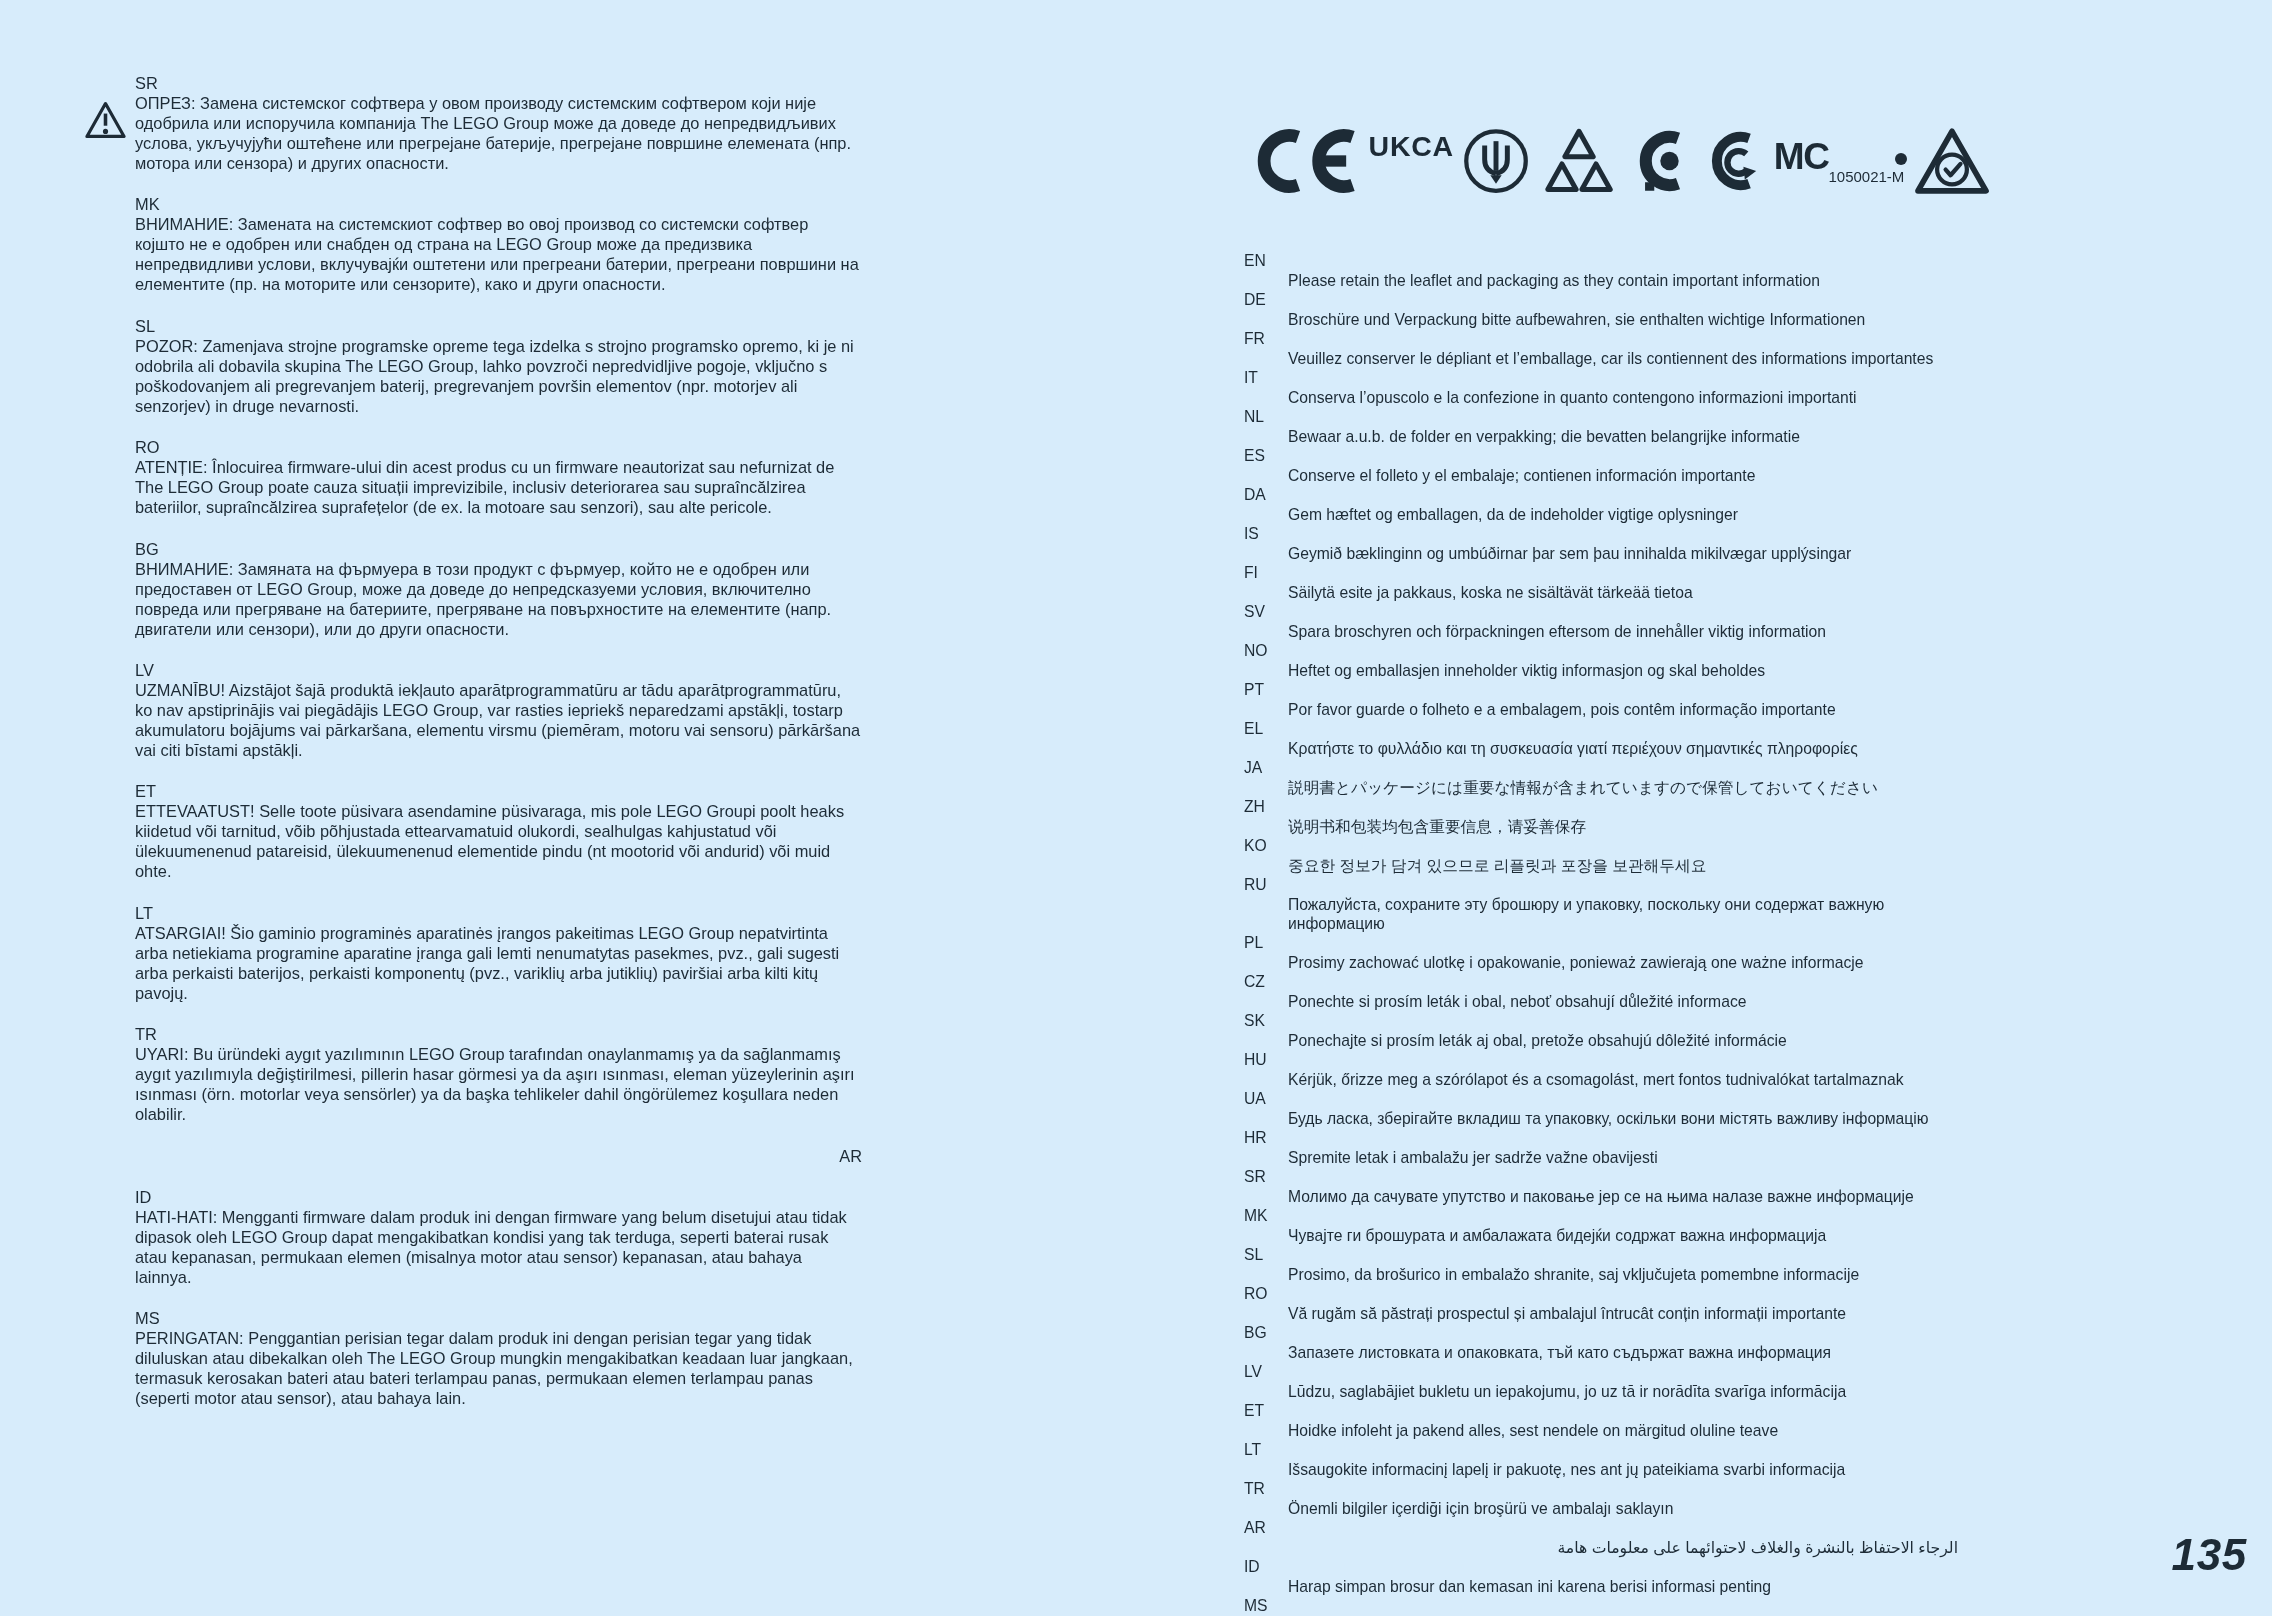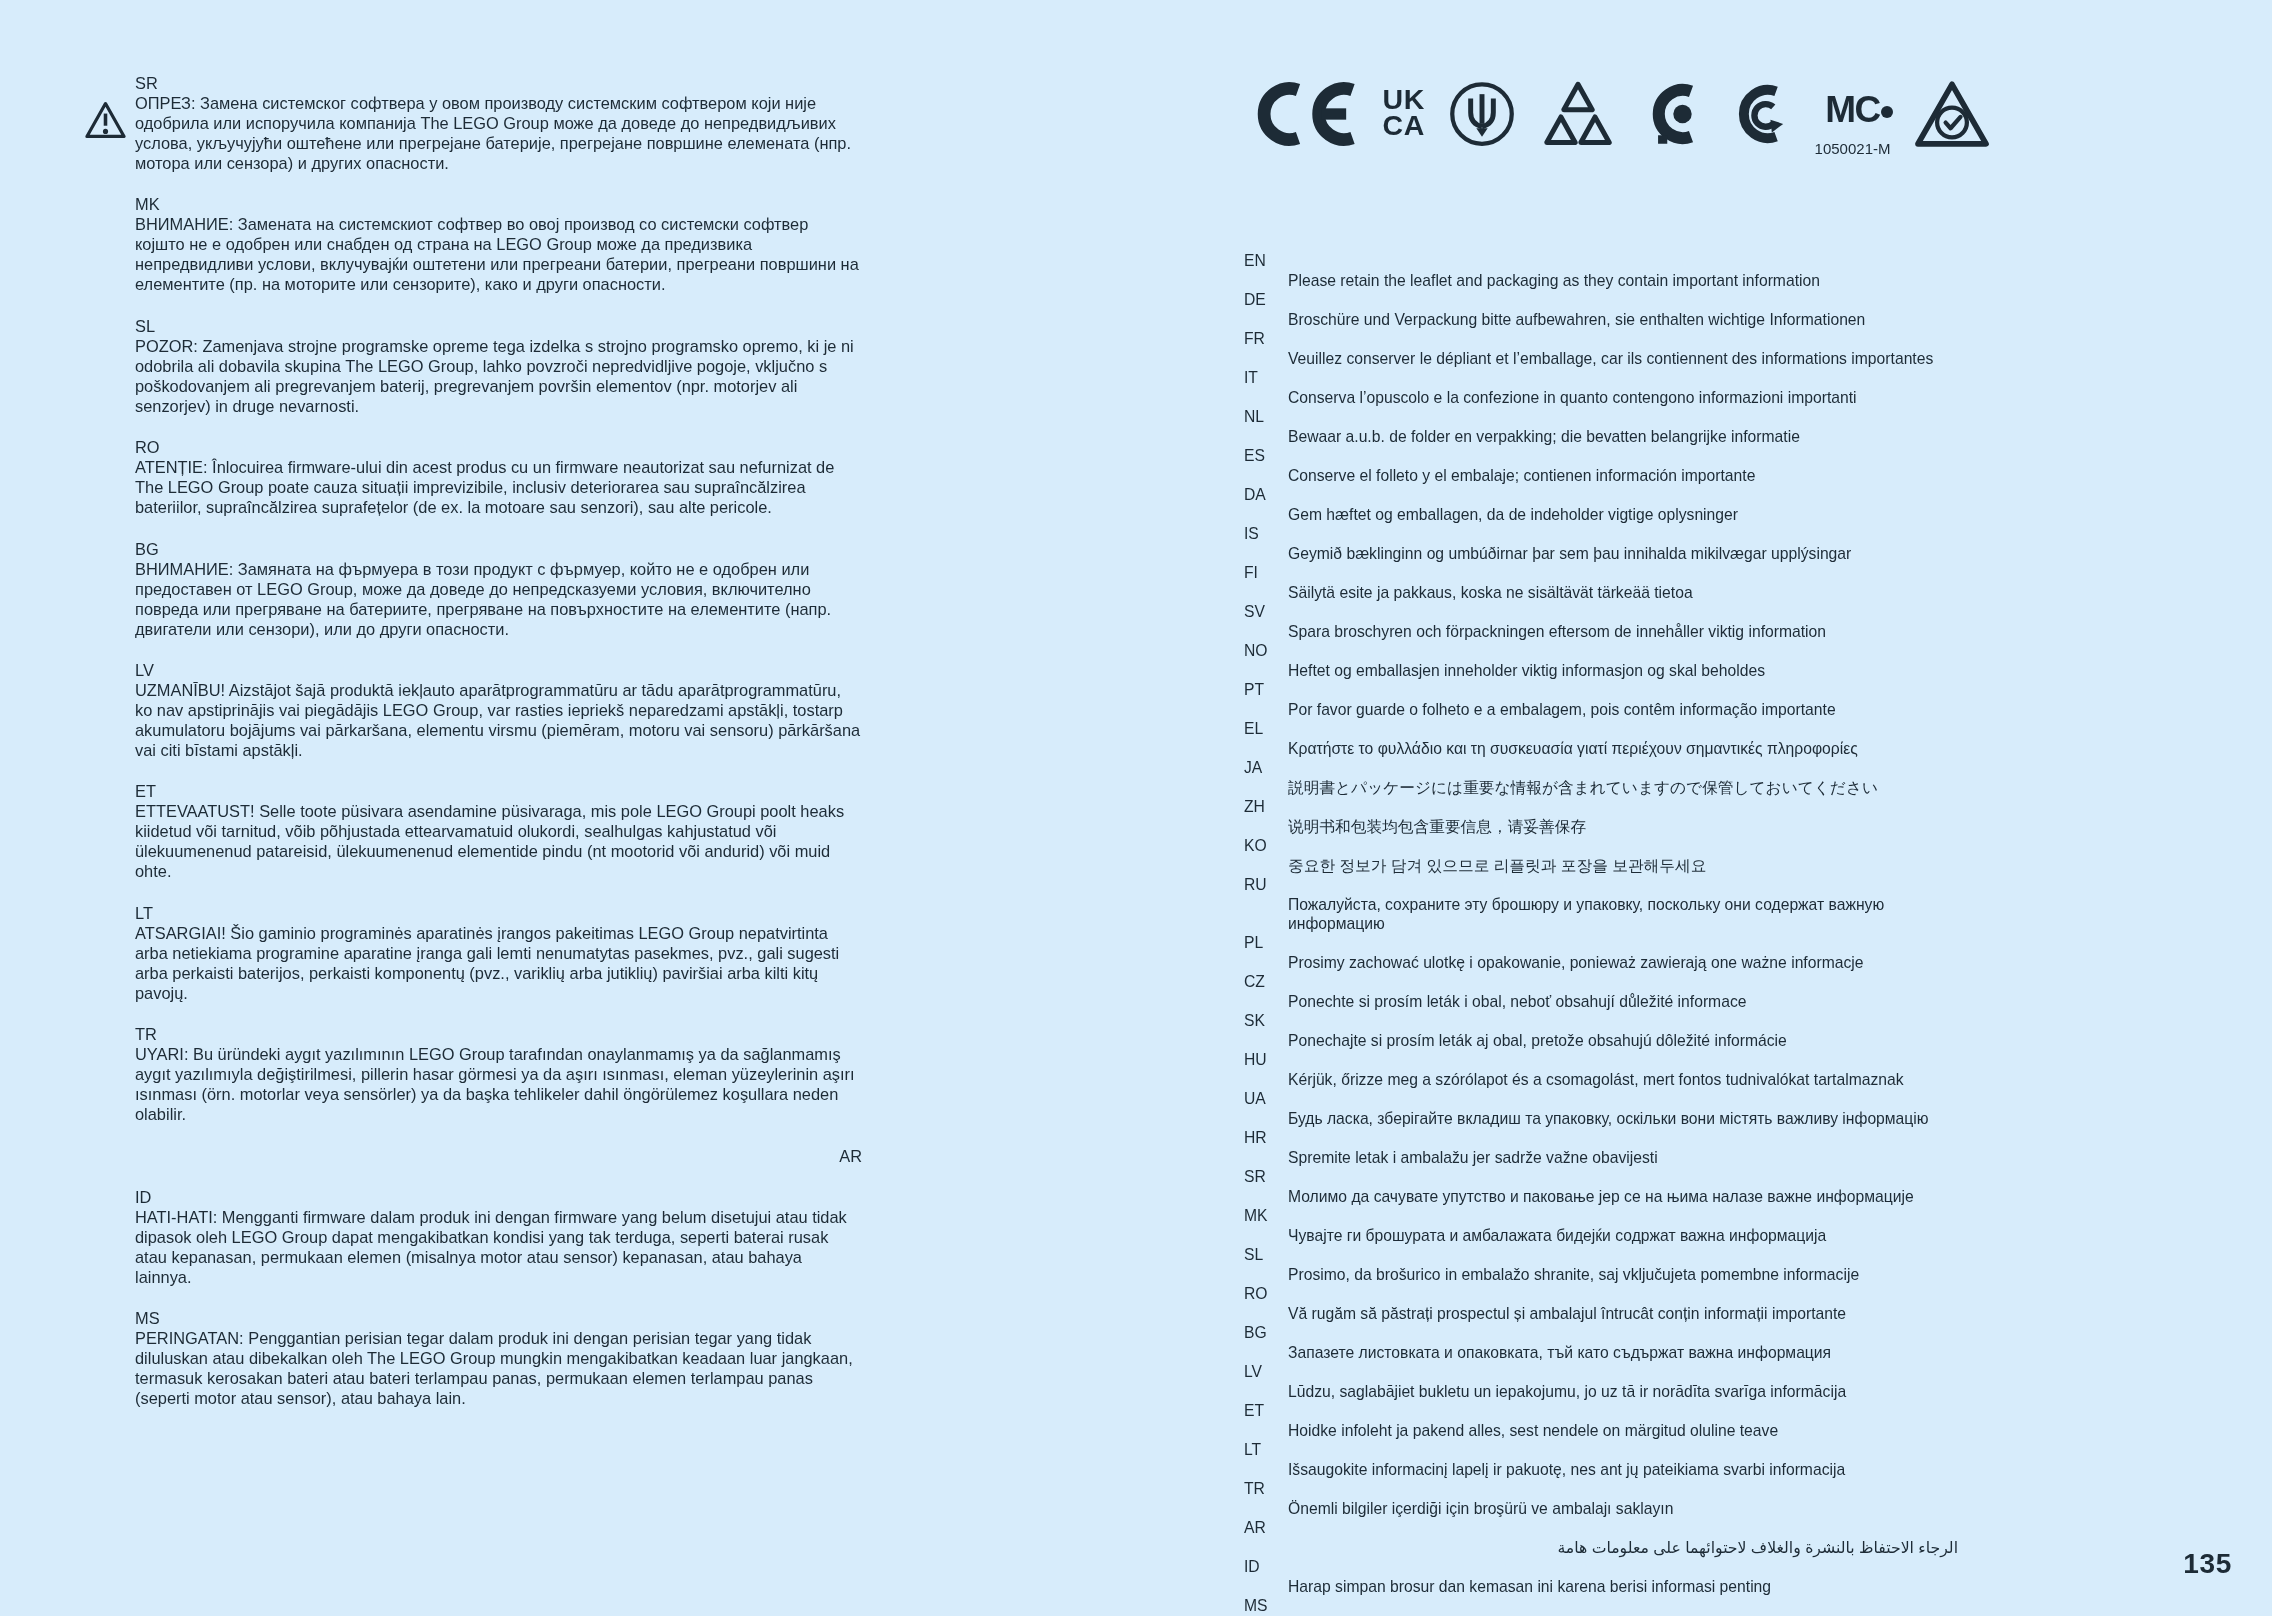--- a/index.html
+++ b/index.html
@@ -24,41 +24,41 @@
   .warn { margin-bottom: 21.4px; }
   .warn .lang { display: block; }
   .warn.rtl { text-align: right; }
   .warn.rtl p { direction: rtl; }
   
   .logos {
     position: absolute; left: 1253px; top: 80px;
     width: 738px; height: 93px;
     display: flex; align-items: flex-start; justify-content: space-between;
   }
-  .logo { display: flex; flex-direction: column; align-items: center; }
+  .logo { display: flex; flex-direction: row; align-items: flex-end; margin-top: 47px; }
   .logo svg { display: block; }
   .ukca { font-weight: bold; font-size: 28.5px; line-height: 26px; letter-spacing: 0.7px; padding-top: 5.7px; }
   .mc-wrap { position: relative; padding-top: 1.4px; }
   .mc-letters { font-weight: bold; font-size: 37px; line-height: 57px; letter-spacing: -1.4px; }
   .mc-dot { position: absolute; right: -2.9px; top: 26px; width: 12px; height: 12px; border-radius: 50%; background: #1d2b36; }
   .mc-code { font-size: 15px; margin-top: 1.4px; }
   
   .right-col {
     position: absolute; left: 1244px; top: 251px;
     width: 720px;
     font-size: 15.7px; line-height: 19px;
   }
   .notice { display: flex; }
   .notice .lang { flex: 0 0 44px; }
   .notice .txt { flex: 1 1 auto; max-width: 670px; margin-top: 20px; }
   .address { margin-top: 40px; margin-left: 44px; line-height: 20.7px; }
   
   .page-number {
-    position: absolute; right: 41px; bottom: 36px;
-    font-size: 28px; font-weight: bold; letter-spacing: 0.7px;
+    position: absolute; right: 26px; bottom: 36px;
+    font-size: 44px; font-weight: bold; letter-spacing: 0.7px; font-style: italic;
   }
   svg .ln { stroke: #1d2b36; fill: none; }
   svg .fl { fill: #1d2b36; stroke: none; }
 </style>
 </head>
 <body>
 
 <svg class="warning-triangle" viewBox="0 0 60 56">
   <path class="ln" d="M30 5 L56 51 L4 51 Z" stroke-width="4.5" stroke-linejoin="round"></path>
   <line class="ln" x1="30" y1="19" x2="30" y2="36" stroke-width="5"></line>

